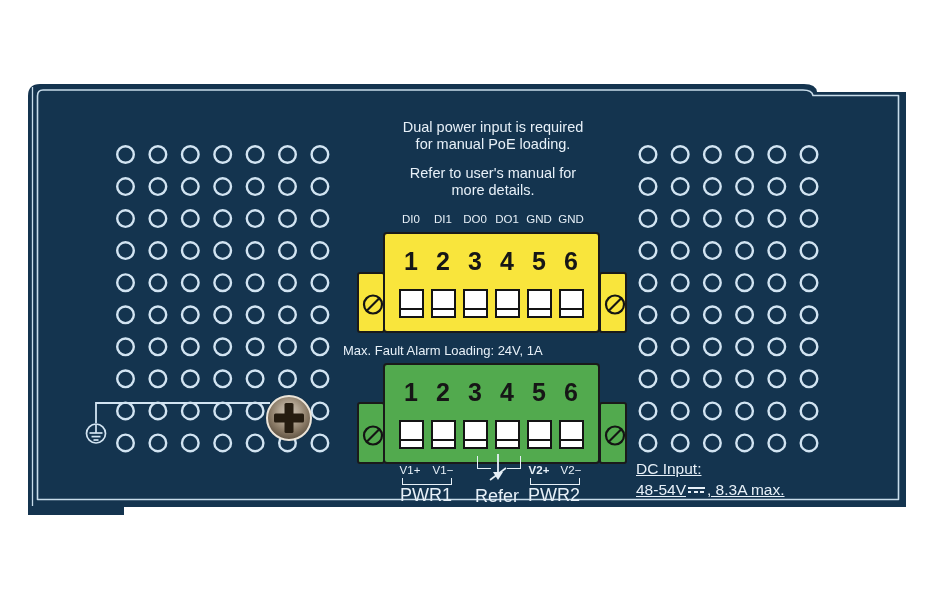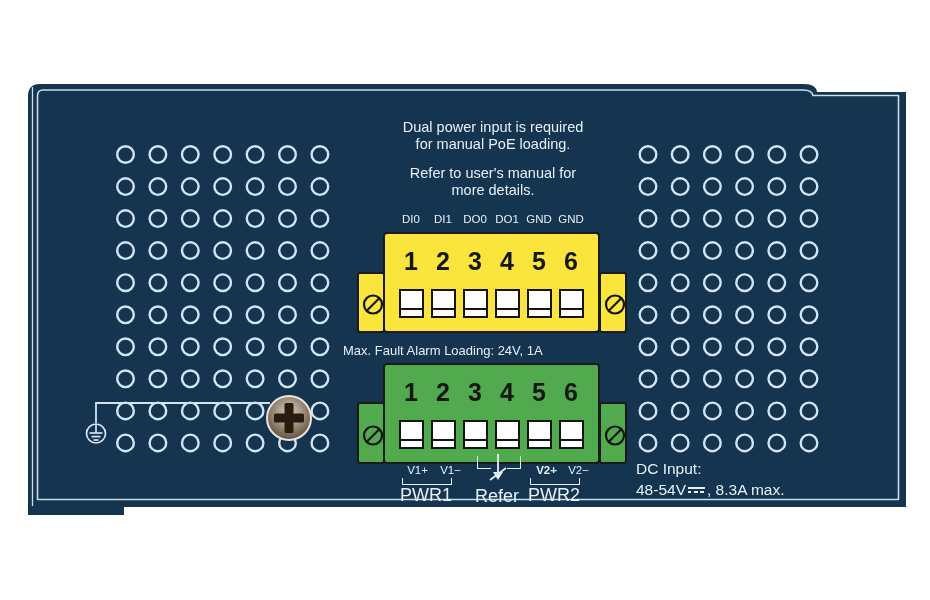--- a/index.html
+++ b/index.html
@@ -33,29 +33,29 @@
   .tblock.green{background:var(--power-block);}
   .cols{position:absolute;left:10px;top:0;display:flex;}
   .tcol{width:32px;display:flex;flex-direction:column;align-items:center;}
   .tnum{margin-top:13px;height:34px;font-size:25px;font-weight:bold;color:#161616;}
   .tslot{margin-top:8px;width:21px;height:25px;background:#fff;border:2px solid #141414;
          position:relative;box-sizing:content-box;}
   .tslot::after{content:"";position:absolute;left:0;right:0;bottom:6px;border-top:2px solid #141414;}
   .screwslot{position:absolute;}
 
   .annot{position:absolute;color:var(--text);}
-  .vlabel{width:36px;text-align:right;font-size:11.5px;top:464px;}
+  .vlabel{width:36px;text-align:center;font-size:11.5px;top:464px;}
   .ubracket{position:absolute;height:6px;border-left:1.5px solid var(--text);
             border-right:1.5px solid var(--text);border-bottom:1.5px solid var(--text);top:478px;}
   .acorner{position:absolute;width:13px;height:12px;top:456px;}
   .acorner.l{border-left:1.5px solid var(--text);border-bottom:1.5px solid var(--text);}
   .acorner.r{border-right:1.5px solid var(--text);border-bottom:1.5px solid var(--text);}
   .glabel{width:56px;text-align:center;font-size:18px;top:485px;}
 
-  .dc{position:absolute;left:636px;top:458px;color:var(--text);font-size:15.5px;line-height:21px;}
+  .dc{position:absolute;left:636px;top:458px;color:var(--text);font-size:15.5px;line-height:21px;text-decoration:underline;}
   .dcsym{display:inline-block;width:17px;margin:0 2px;transform:translateY(-2px);}
   .dcsym i{display:block;height:2px;background:var(--text);}
   .dcsym i.dash{margin-top:2.5px;background:repeating-linear-gradient(90deg,var(--text) 0 3.5px,transparent 3.5px 6.2px);}
 
   .screw{position:absolute;left:266px;top:395px;width:46px;height:46px;border-radius:50%;
          border:2px solid #ece5da;box-sizing:border-box;
          background:radial-gradient(circle at 50% 38%,#cfc5b8 0%,#b3a593 30%,#8a7a66 55%,#5f5242 80%,#463b2d 100%);}
   .screw svg{position:absolute;left:0;top:0;}
 </style>
 </head>

